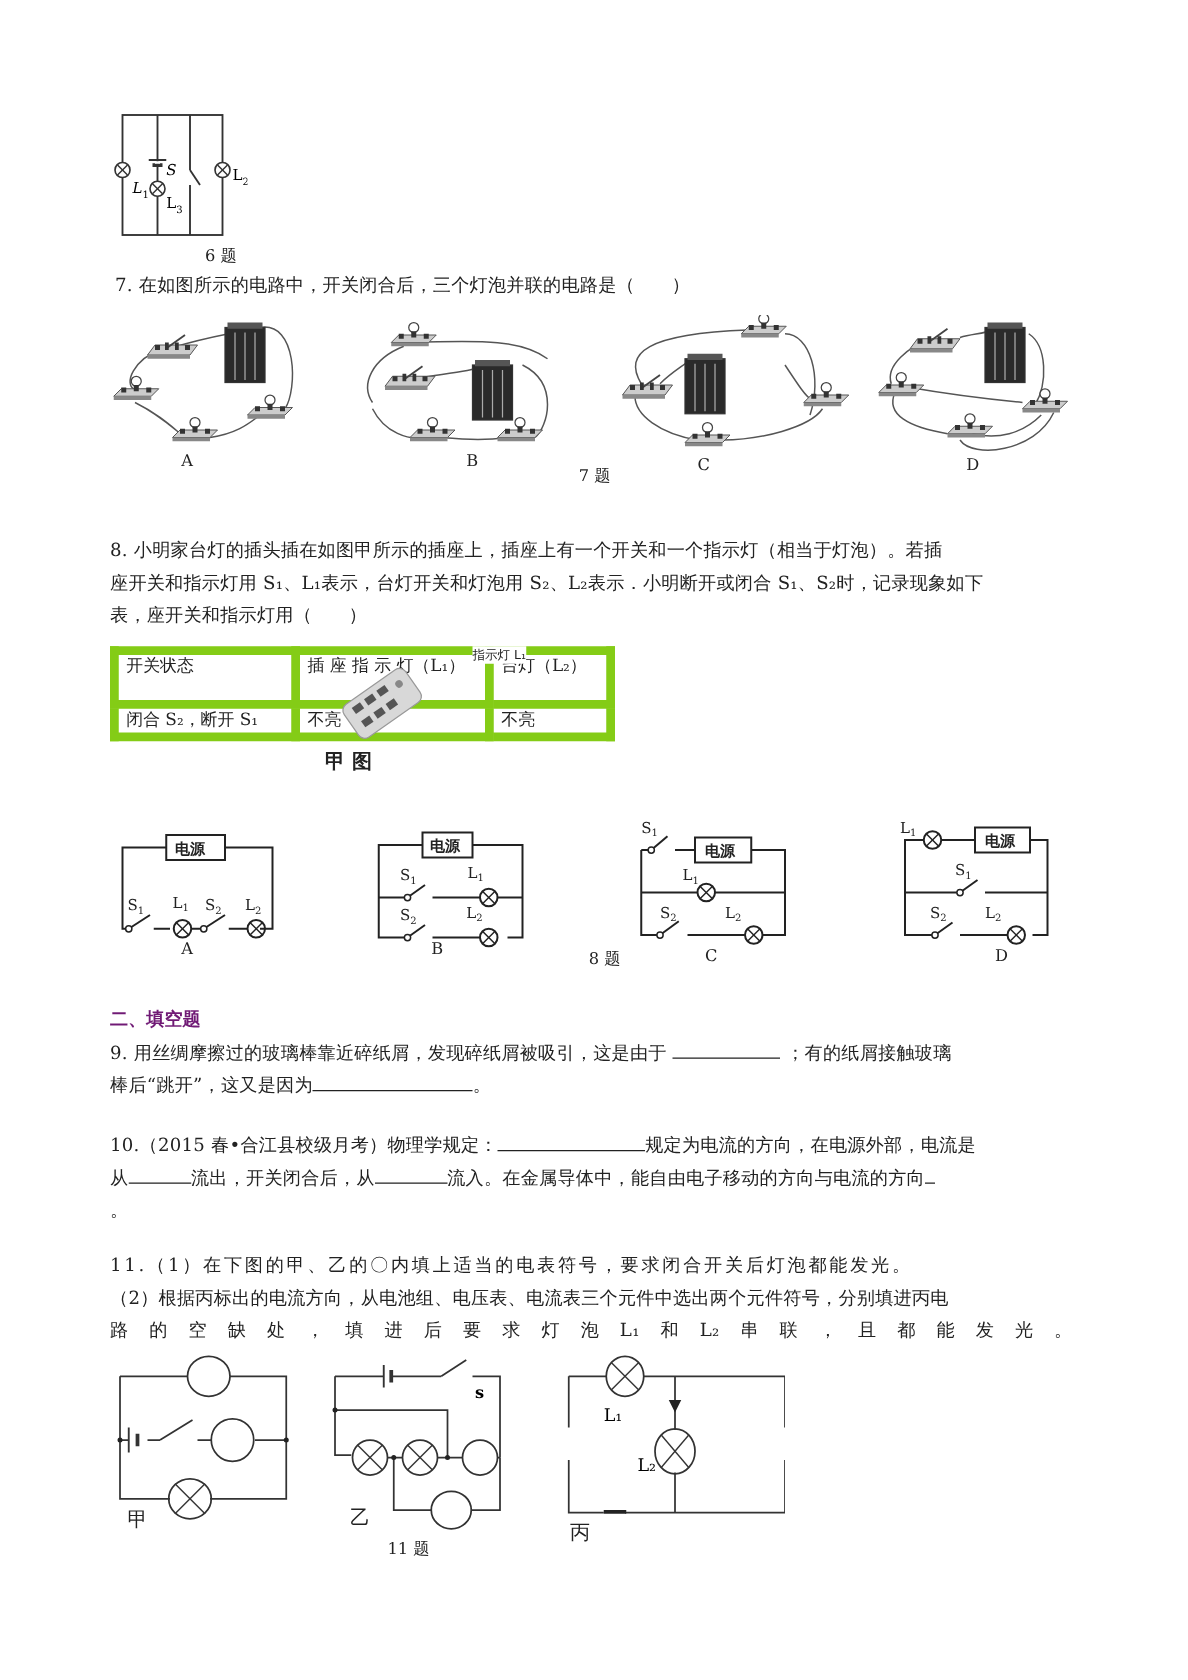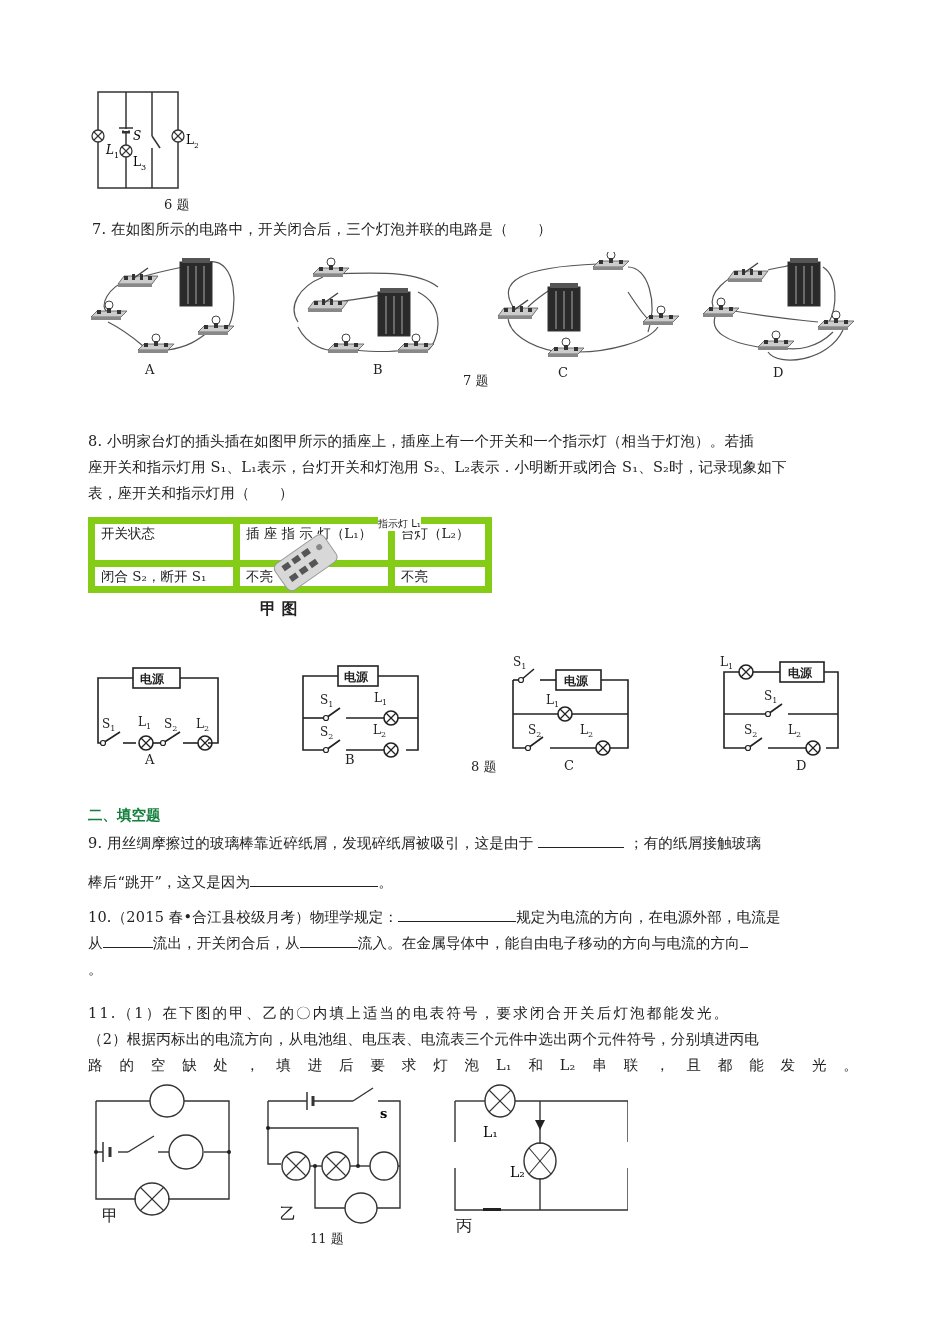--- a/index.html
+++ b/index.html
@@ -2,21 +2,21 @@
 <html><head>
 <meta charset="utf-8">
 <style>
   html, body { margin: 0; padding: 0; background: #ffffff; }
   body { width: 950px; height: 1344px; position: relative; overflow: hidden;
          font-family: "DejaVu Serif", "Liberation Serif", serif; color: #222; }
   .abs { position: absolute; }
   .txt { font-size: 14.5px; line-height: 26px; white-space: nowrap; letter-spacing: 0.2px; }
   .cap { font-size: 13px; font-family: "DejaVu Serif", serif; }
   .blank { display: inline-block; border-bottom: 1px solid #222; height: 16px; vertical-align: baseline; }
-  .section { color: #15803d; font-weight: bold; font-size: 14.5px; font-family: "DejaVu Sans", sans-serif; }
+  .section { color: #701a75; font-weight: bold; font-size: 14.5px; font-family: "DejaVu Sans", sans-serif; }
   table.q8 { border-collapse: collapse; font-size: 13.5px; }
   table.q8 td { border: 7px solid #84cc16; padding: 0 6px; height: 19px; line-height: 19px; vertical-align: top; }
   svg text { font-family: "DejaVu Serif", serif; }
   .justify { display: flex; justify-content: space-between; width: 770px; }
 </style>
 </head>
 <body>
 
 <div class="abs" style="left:88px;top:88px;width:110px;height:130px;">
   <svg width="110" height="105" viewBox="0 0 110 105">
@@ -299,21 +299,21 @@
   <div class="abs cap" style="left:355px;top:110px;margin-left:28px;">8 题</div>
 </div>
 
 <div class="abs section" style="left:88px;top:806px;">二、填空题</div>
 
 <div class="abs txt" style="left:88px;top:830px;">
   <span>9.  用丝绸摩擦过的玻璃棒靠近碎纸屑，发现碎纸屑被吸引，这是由于</span>
   <span class="blank" style="width:86px;"></span>
   <span>；有的纸屑接触玻璃</span>
 </div>
-<div class="abs txt" style="left:88px;top:856px;margin-top:13px;">
+<div class="abs txt" style="left:88px;top:856px;">
   <span>棒后“跳开”，这又是因为</span><span class="blank" style="width:128px;"></span><span>。</span>
 </div>
 
 <div class="abs txt" style="left:88px;top:904px;">
   <span>10.（2015 春•合江县校级月考）物理学规定：</span><span class="blank" style="width:118px;"></span><span>规定为电流的方向，在电源外部，电流是</span>
 </div>
 <div class="abs txt" style="left:88px;top:930px;">
   <span>从</span><span class="blank" style="width:50px;"></span><span>流出，开关闭合后，从</span><span class="blank" style="width:58px;"></span><span>流入。在金属导体中，能自由电子移动的方向与电流的方向</span><span class="blank" style="width:8px;"></span>
 </div>
 <div class="abs txt" style="left:88px;top:956px;">。</div>

